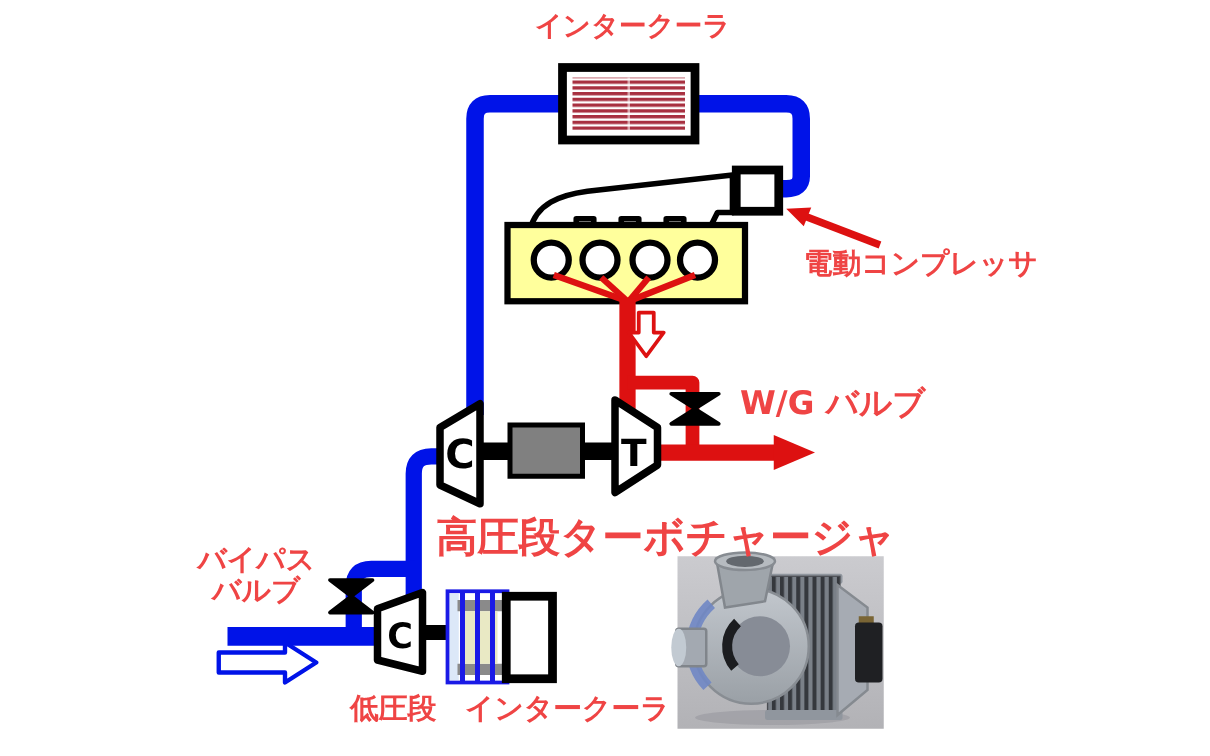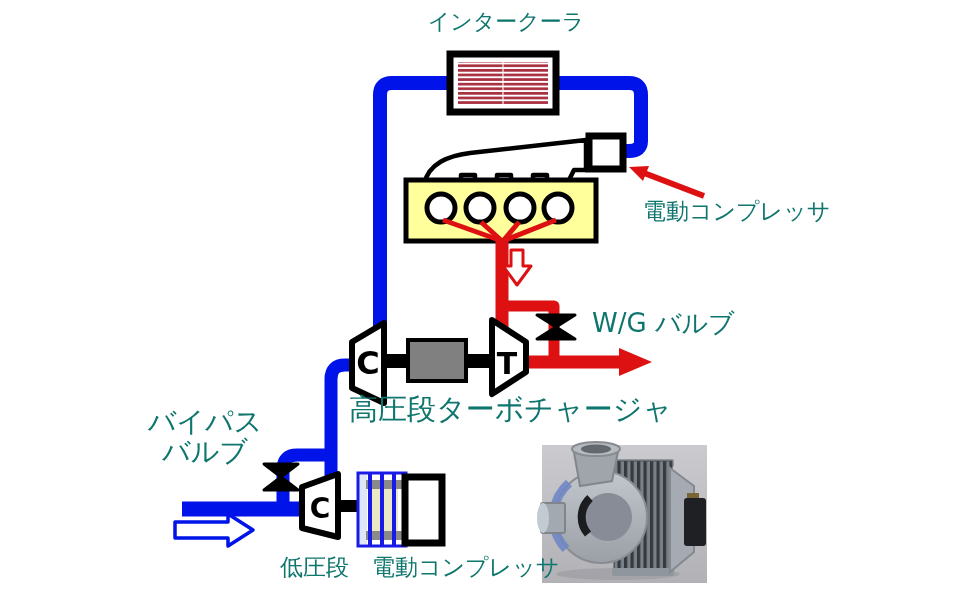--- a/index.html
+++ b/index.html
@@ -2,21 +2,21 @@
 <html><head>
 <meta charset="utf-8">
 <style>
   html,body{margin:0;padding:0;background:#ffffff;}
   #stage{
     position:relative;width:968px;height:605px;background:#ffffff;
     font-family:"DejaVu Sans","Liberation Sans",sans-serif;overflow:hidden;
   }
   #diagram-svg{position:absolute;left:0;top:0;z-index:1;}
   .lbl{
-    position:absolute;z-index:5;color:#0f766e;font-weight:normal;
+    position:absolute;z-index:5;color:#ef4444;font-weight:bold;
     white-space:nowrap;line-height:1.08;
   }
   .lbl.center{text-align:center;white-space:normal;}
   .letter{
     position:absolute;z-index:6;color:#000;font-weight:bold;
     text-align:center;
   }
 </style>
 </head>
 <body>
@@ -161,28 +161,28 @@
       <ellipse cx="543" cy="518" rx="6" ry="15" fill="#c2cad2"></ellipse>
     </g>
   </svg>
 
   <div class="lbl center" style="left:420px;top:10px;width:172px;font-size:22px;">インタークーラ</div>
 
   <div class="lbl" style="left:643px;top:199px;font-size:23px;">電動コンプレッサ</div>
 
   <div class="lbl" style="left:592px;top:309px;font-size:26px;text-align:center;">W/G バルブ</div>
 
-  <div class="lbl" style="left:349px;top:394px;font-size:29px;">高圧段ターボチャージャ</div>
+  <div class="lbl" style="left:349px;top:412px;font-size:33px;">高圧段ターボチャージャ</div>
 
-  <div class="lbl center" style="left:145px;top:407px;width:120px;font-size:28px;">
+  <div class="lbl center" style="left:145px;top:436px;width:120px;font-size:23px;">
     <div>バイパス</div>
     <div>バルブ</div>
   </div>
 
-  <div class="lbl" style="left:280px;top:555px;font-size:23px;">低圧段　電動コンプレッサ</div>
+  <div class="lbl" style="left:280px;top:555px;font-size:23px;">低圧段　インタークーラ</div>
 
   <div class="letter" style="left:352px;top:344px;width:32px;font-size:32px;">C</div>
 
   <div class="letter" style="left:490px;top:346px;width:34px;font-size:30px;">T</div>
 
   <div class="letter" style="left:302px;top:492px;width:36px;font-size:28px;">C</div>
 
 </div>
 
 </body></html>

